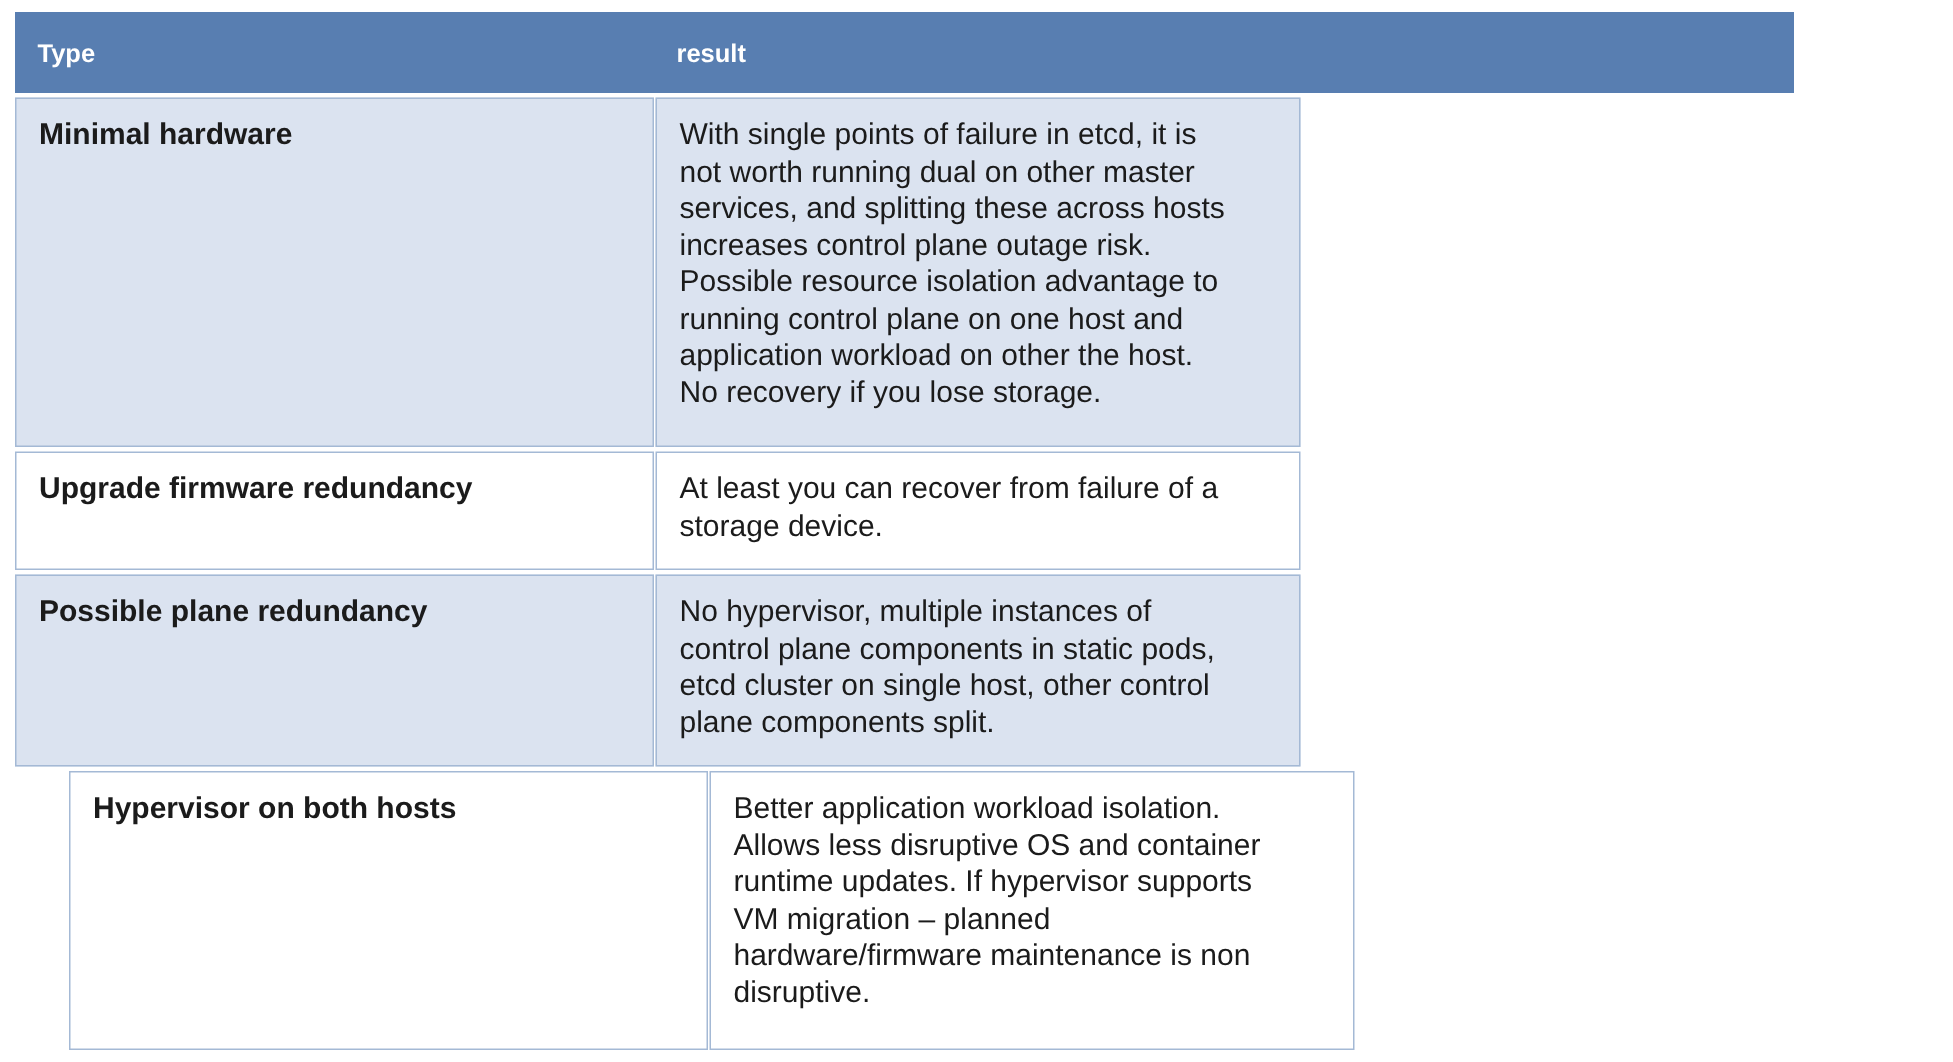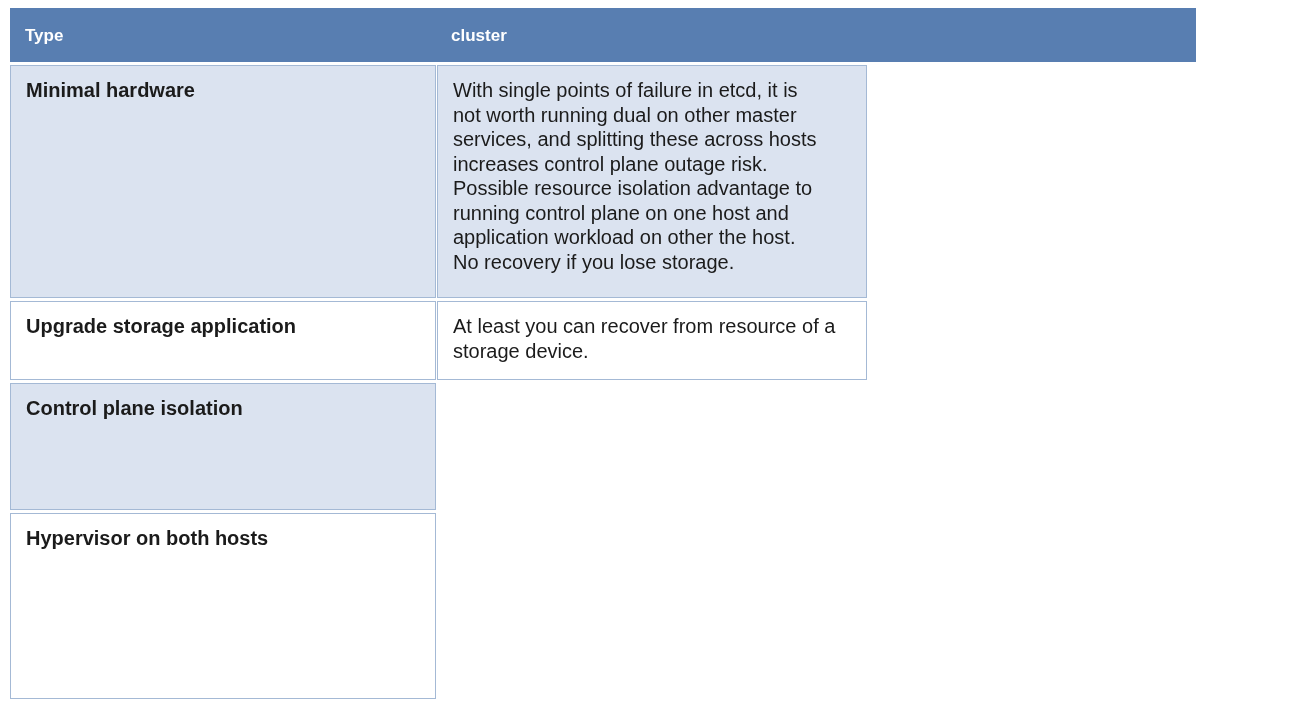--- a/index.html
+++ b/index.html
@@ -51,53 +51,63 @@
     white-space: pre-line;
     overflow: hidden;
   }
   
   .row:nth-child(even) .td { background: var(--row-shaded-bg); }
   .type-cell { font-weight: bold; }
 
   .r1 { min-height: 233px; }
   .r2 { min-height: 79px; }
   .r3 { min-height: 127px; }
-  .r4 { min-height: 186px; }
+  .r4 { min-height: 186px; margin-left: 36px; }
 </style>
 </head>
 <body>
 
 <div class="page">
   <div class="doc-table">
 
     <div class="thead">
       <div class="th">Type</div>
-      <div class="th">cluster</div>
+      <div class="th">result</div>
     </div>
 
     <div class="row r1">
       <div class="td type-cell">Minimal hardware</div>
       <div class="td">With single points of failure in etcd, it is
 not worth running dual on other master
 services, and splitting these across hosts
 increases control plane outage risk.
 Possible resource isolation advantage to
 running control plane on one host and
 application workload on other the host.
 No recovery if you lose storage.</div>
     </div>
 
     <div class="row r2">
-      <div class="td type-cell">Upgrade storage application</div>
-      <div class="td">At least you can recover from resource of a
+      <div class="td type-cell">Upgrade firmware redundancy</div>
+      <div class="td">At least you can recover from failure of a
 storage device.</div>
     </div>
 
     <div class="row r3">
-      <div class="td type-cell">Control plane isolation</div>
+      <div class="td type-cell">Possible plane redundancy</div>
+      <div class="td">No hypervisor, multiple instances of
+control plane components in static pods,
+etcd cluster on single host, other control
+plane components split.</div>
     </div>
 
     <div class="row r4">
       <div class="td type-cell">Hypervisor on both hosts</div>
+      <div class="td">Better application workload isolation.
+Allows less disruptive OS and container
+runtime updates. If hypervisor supports
+VM migration – planned
+hardware/firmware maintenance is non
+disruptive.</div>
     </div>
 
   </div>
 </div>
 
 </body></html>

